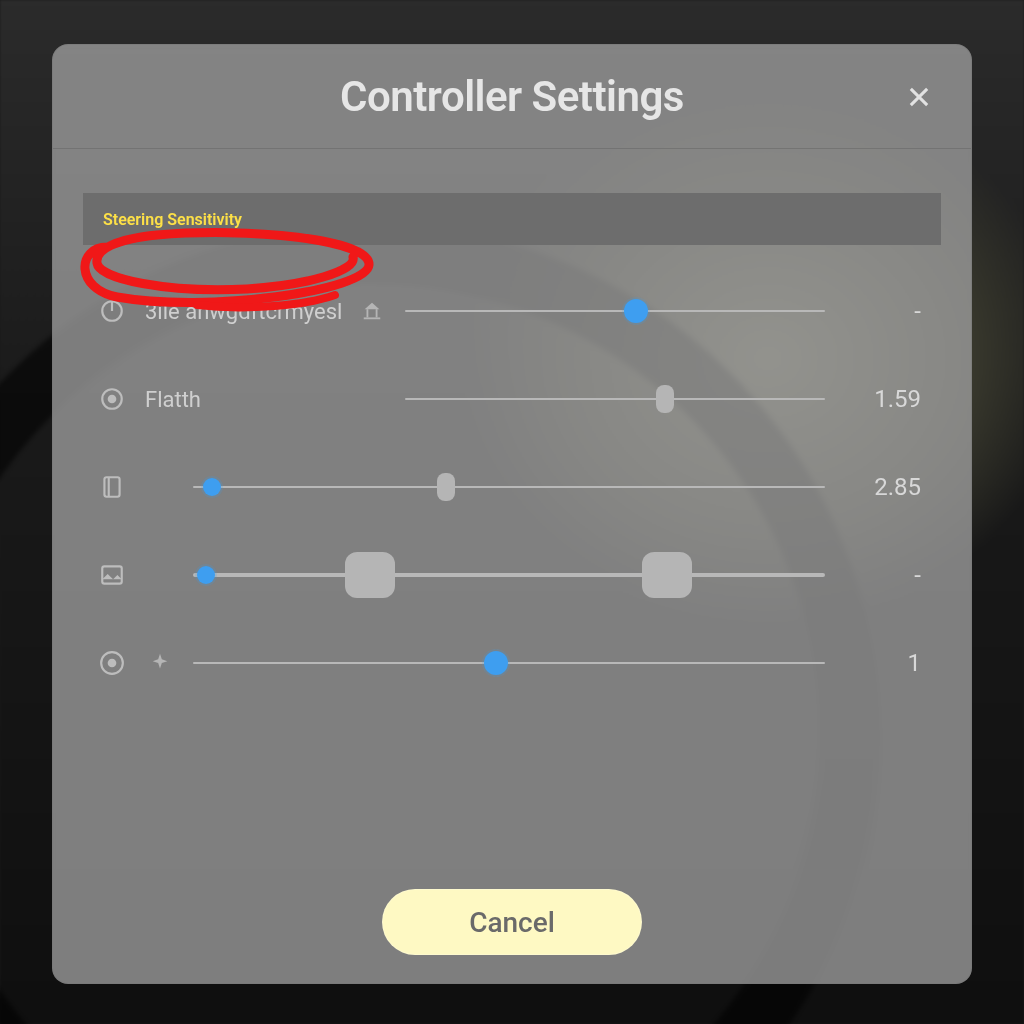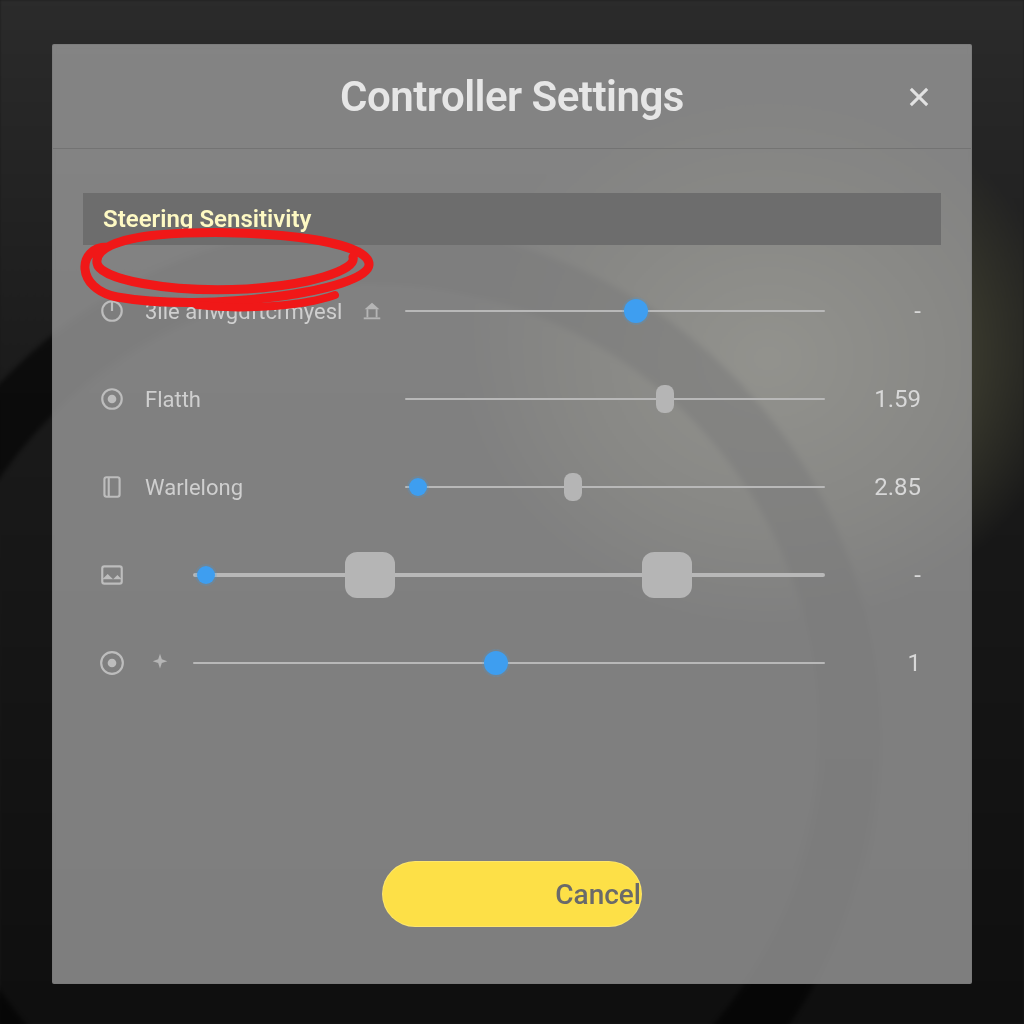--- a/index.html
+++ b/index.html
@@ -24,21 +24,21 @@
     border: 60px solid rgba(0,0,0,0.55);
     border-radius: 50%;
     filter: blur(2px);
   }
   .dialog {
     position: absolute;
     left: 52px; top: 44px;
     width: 920px; height: 940px;
     background: rgba(158,158,158,0.78);
     border: 1px solid rgba(120,120,120,0.6);
-    border-radius: 2px;
+    border-radius: 16px;
     backdrop-filter: blur(2px);
     display: flex; flex-direction: column;
   }
   .dialog-header {
     height: 104px;
     border-bottom: 1px solid rgba(110,110,110,0.7);
     display: flex; align-items: center; justify-content: center;
     position: relative;
   }
   .dialog-title {
@@ -61,22 +61,22 @@
     position: relative;
   }
   .section-bar {
     height: 52px;
     background: #6d6d6d;
     display: flex; align-items: center;
     padding-left: 20px;
     position: relative;
   }
   .section-label {
-    color: #fef9c3;
-    font-size: 24px;
+    color: #fde047;
+    font-size: 16px;
     font-weight: 600;
   }
   
   .annotation {
     position: absolute;
     left: 14px; top: 174px;
     width: 320px; height: 100px;
     pointer-events: none;
     z-index: 5;
   }
@@ -147,28 +147,29 @@
     font-weight: 400;
     flex-shrink: 0;
   }
   .dialog-footer {
     height: 140px;
     display: flex; align-items: flex-start; justify-content: center;
     padding-top: 18px;
   }
   .cancel-btn {
     width: 260px; height: 66px;
-    background: #fde047;
+    background: #fef9c3;
     border-radius: 40px;
-    display: flex; align-items: center; justify-content: flex-end;
+    display: flex; align-items: center; justify-content: center;
     color: #6a6a6a;
     font-size: 28px;
     font-weight: 500;
     cursor: pointer;
     border: 1px solid rgba(255,255,255,0.2);
+    margin-top: 28px;
   }
 </style>
 </head>
 <body>
 
 <div class="bg"></div>
 
 <div class="dialog">
 
   <div class="dialog-header">
@@ -227,21 +228,20 @@
         <span class="row-value">1.59</span>
       </div>
 
       <div class="row">
         <span class="row-icon">
           <svg viewBox="0 0 24 24" fill="currentColor">
               <rect x="5" y="3" width="14" height="18" rx="2" fill="none" stroke="currentColor" stroke-width="2"></rect>
               <rect x="8" y="3" width="2" height="18"></rect>
             </svg>
         </span>
-        <span class="row-label">Warlelong</span>
         <span class="row-sub-icon"></span>
         <div class="slider">
           <div class="track"></div>
           <div class="thumb gray" style="left:40%"></div>
           <div class="thumb blue small" style="left:3%"></div>
         </div>
         <span class="row-value">2.85</span>
       </div>
 
       <div class="row">

